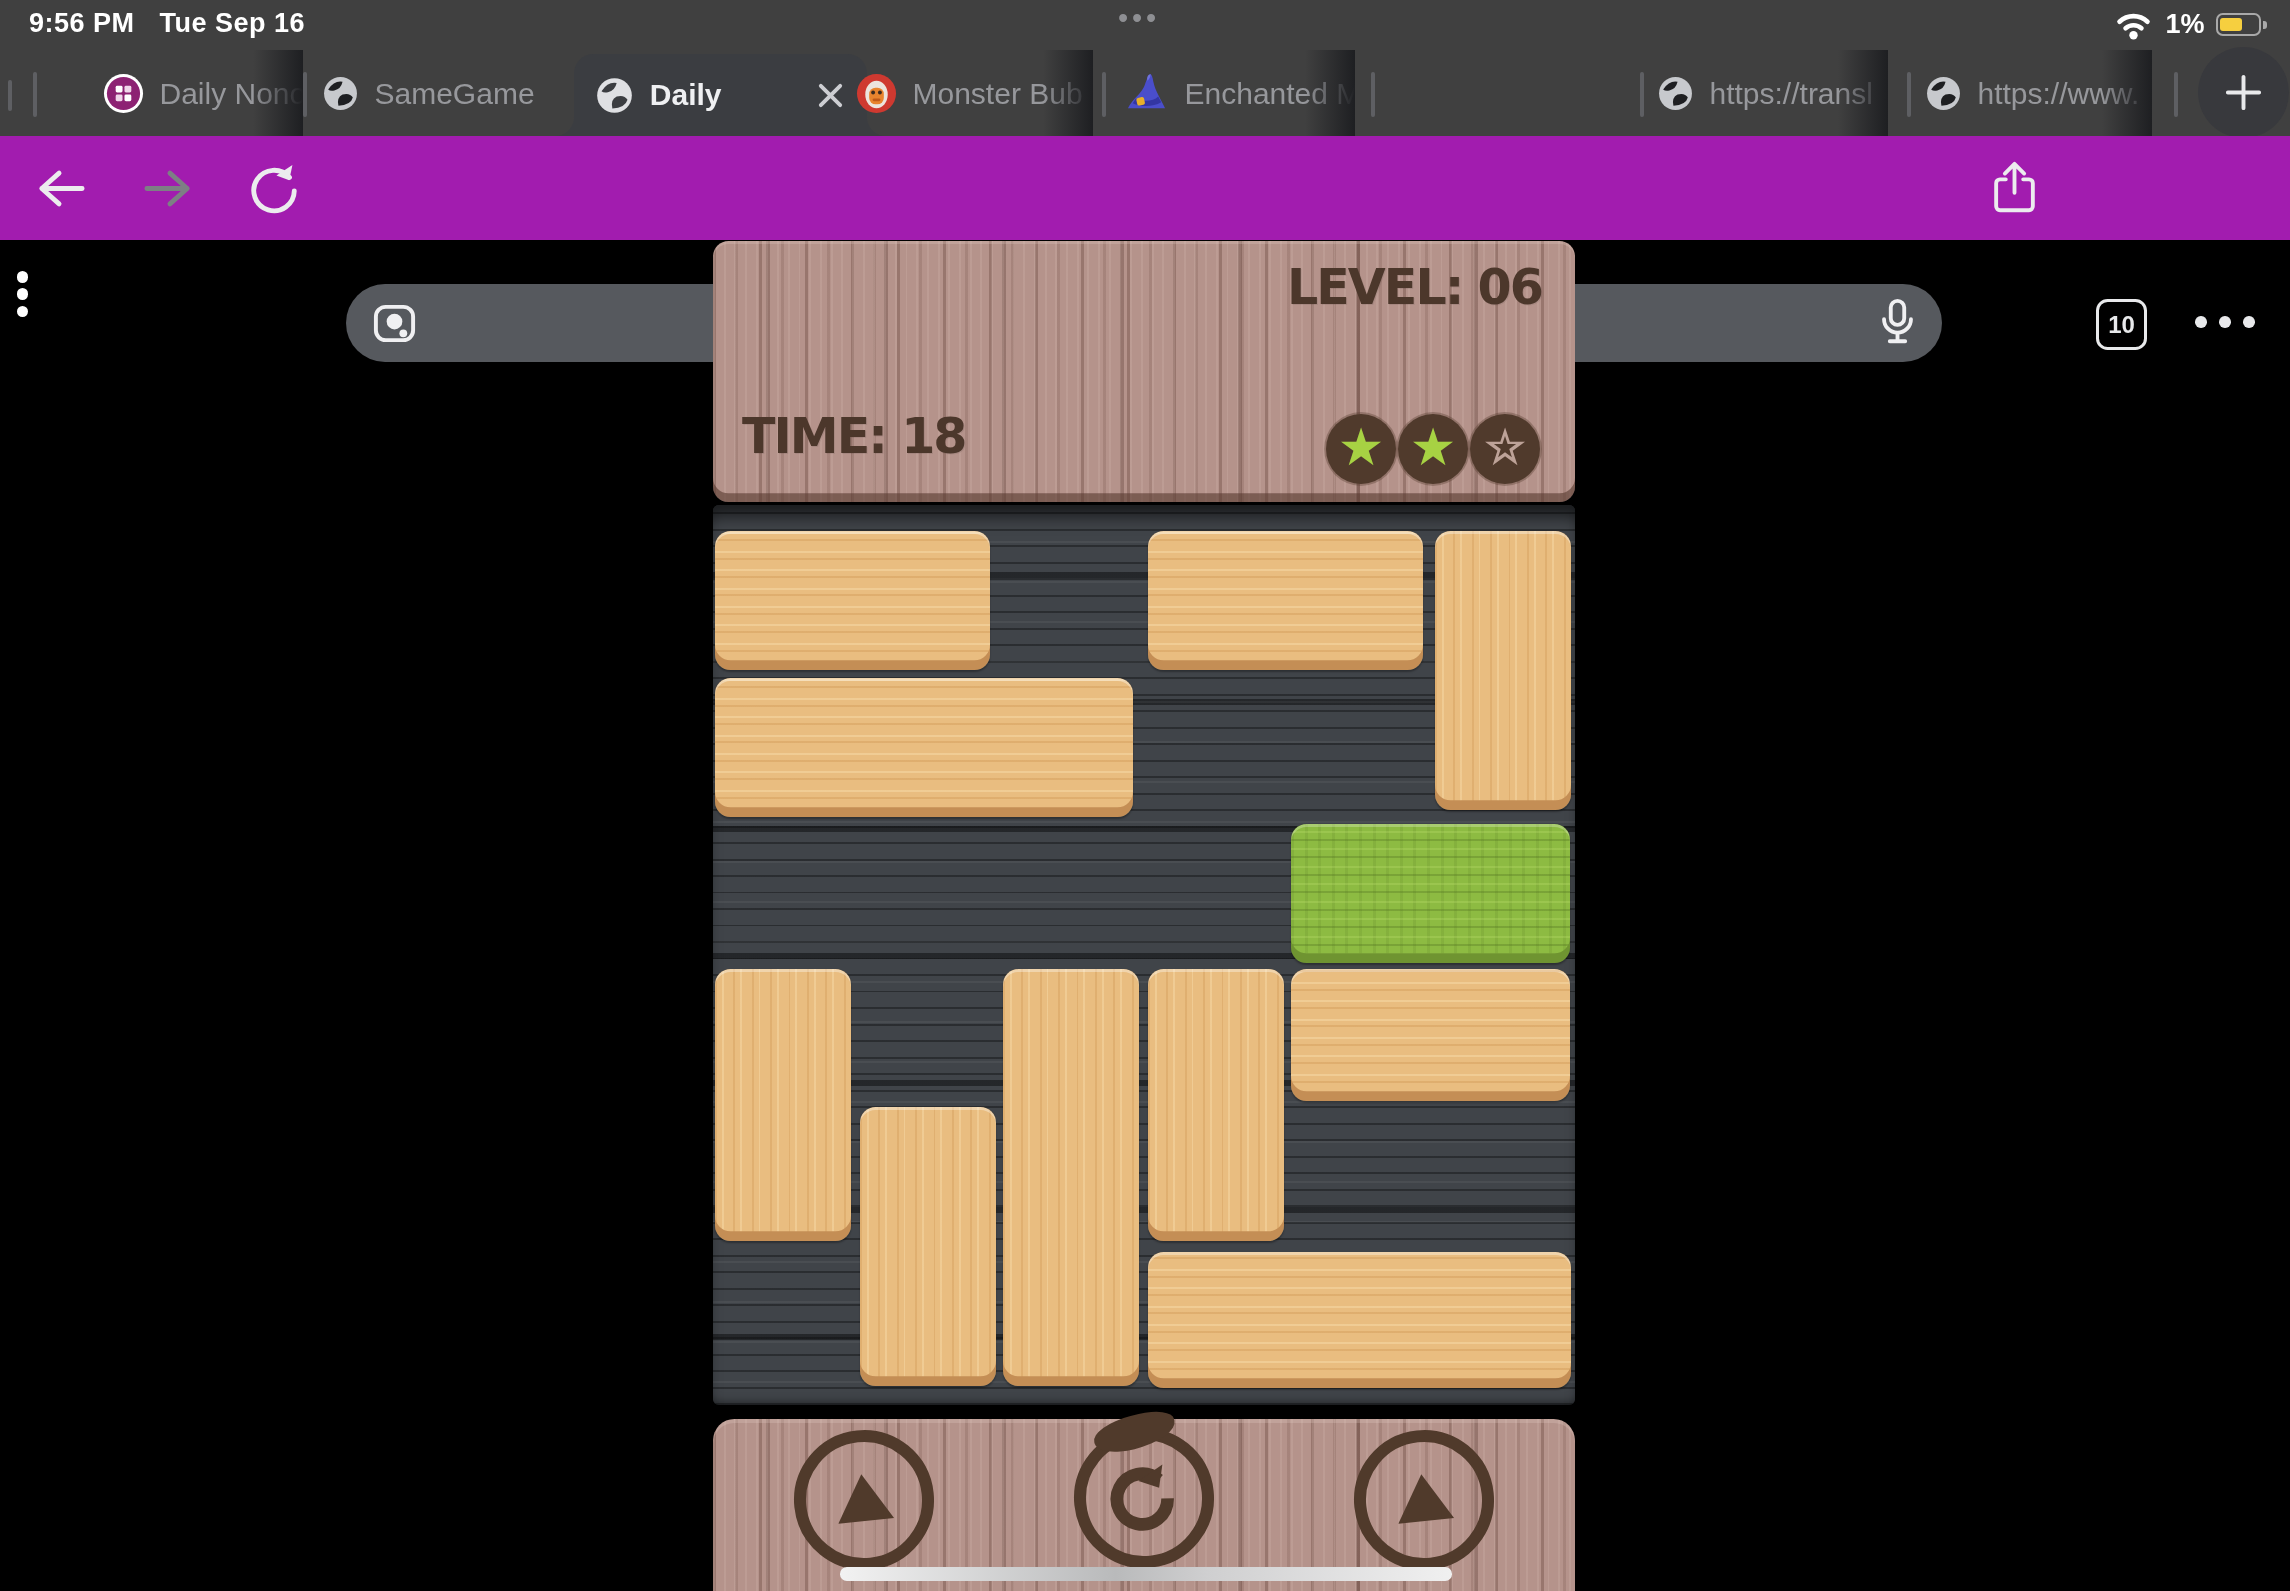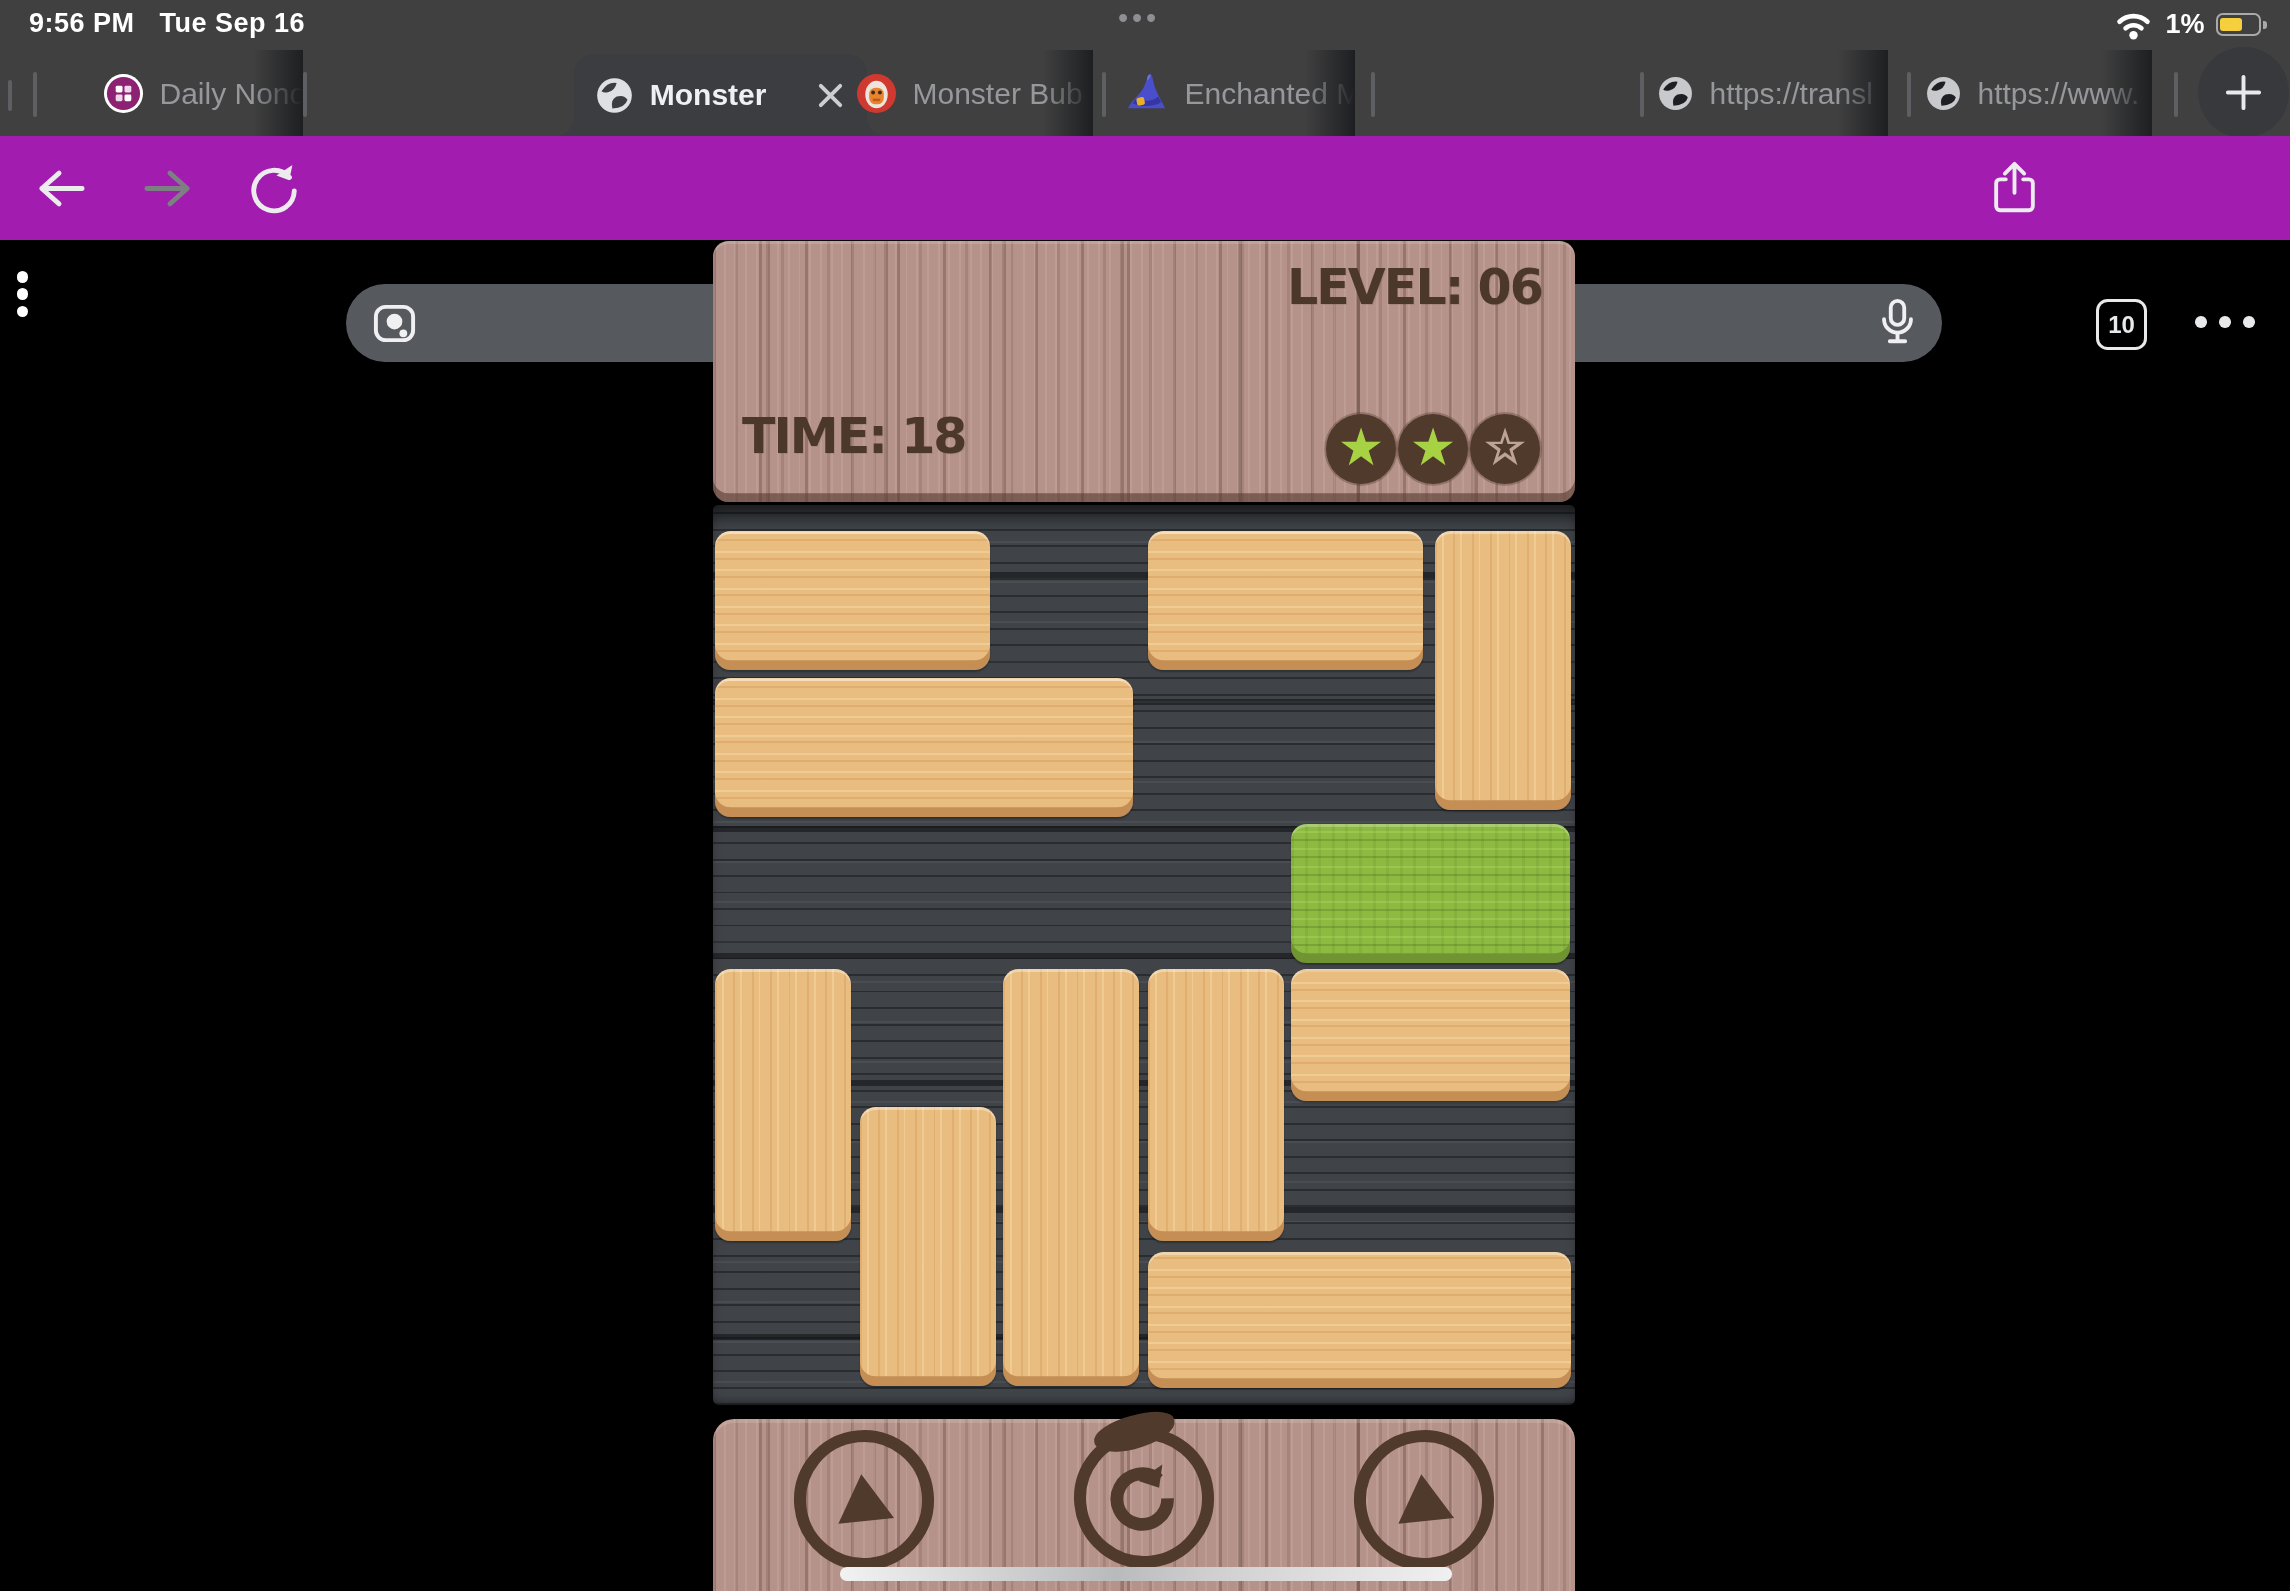--- a/index.html
+++ b/index.html
@@ -128,32 +128,42 @@
           <rect x="22" y="13" width="7" height="7" rx="1.5" fill="#f0d7ea"></rect>
           <rect x="13" y="22" width="7" height="7" rx="1.5" fill="#f0d7ea"></rect>
           <rect x="22" y="22" width="7" height="7" rx="1.5" fill="#fff"></rect>
         </svg>
     </span>
     <span>Daily Nonogr</span>
     <span class="fade"></span>
   </div>
   <span class="sep" style="left:303px;"></span>
 
+  <div class="tab" style="left:322px;width:213px;">
+    <span>
+      <svg width="37" height="37" viewBox="0 0 36 36">
+          <circle cx="18" cy="18" r="16" fill="#c7c9cd"></circle>
+          <path d="M6 14 Q12 5 20 6.5 Q18.5 13.5 12 15 Q8 16 6 14 Z" fill="#1e1f22"></path>
+          <path d="M16 30 Q14 22 20 19 Q27 17 30 22 Q28 29.5 16 30 Z" fill="#1e1f22"></path>
+        </svg>
+    </span>
+    <span>SameGame</span>
+  </div>
 
   <div class="active-tab">
     <span class="flare l"></span>
     <span class="flare r"></span>
     <span>
       <svg width="39" height="39" viewBox="0 0 36 36">
           <circle cx="18" cy="18" r="16" fill="#dfe0e3"></circle>
           <path d="M6 14 Q12 5 20 6.5 Q18.5 13.5 12 15 Q8 16 6 14 Z" fill="#3b3d41"></path>
           <path d="M16 30 Q14 22 20 19 Q27 17 30 22 Q28 29.5 16 30 Z" fill="#3b3d41"></path>
         </svg>
     </span>
-    <span>Monster</span>
+    <span>Daily</span>
     <span class="close-x">
       <svg width="31" height="31" viewBox="0 0 32 32">
           <path d="M6 6 L26 26 M26 6 L6 26" stroke="#cdced2" stroke-width="4" stroke-linecap="round"></path>
         </svg>
     </span>
   </div>
 
   <div class="tab" style="left:856px;width:237px;">
     <span>
       <svg width="41" height="41" viewBox="0 0 42 42">

